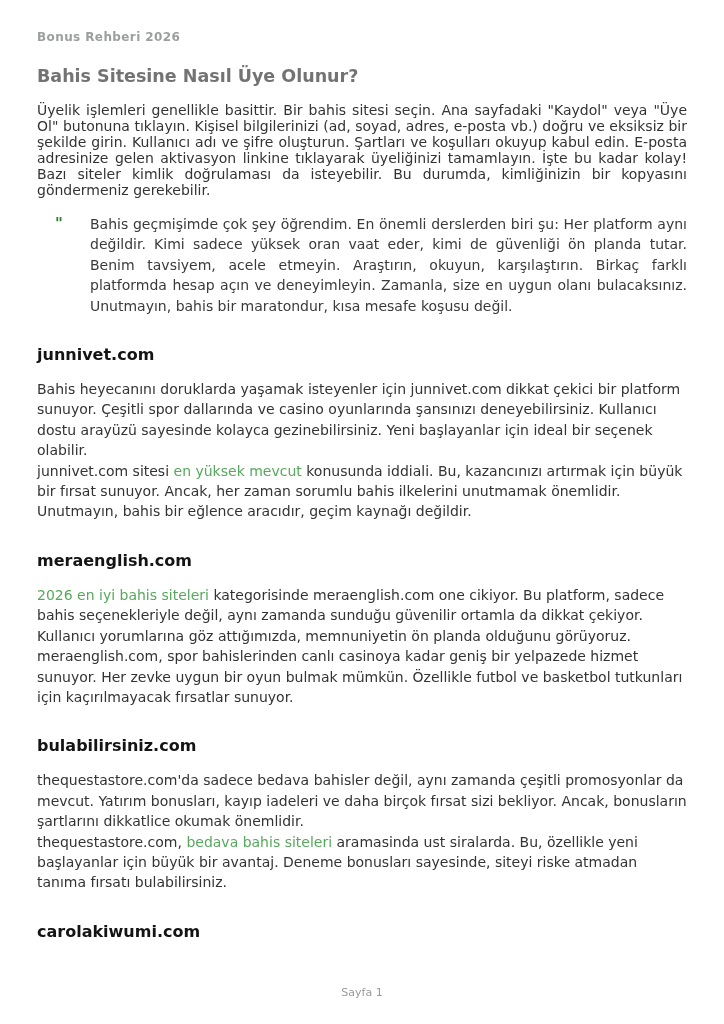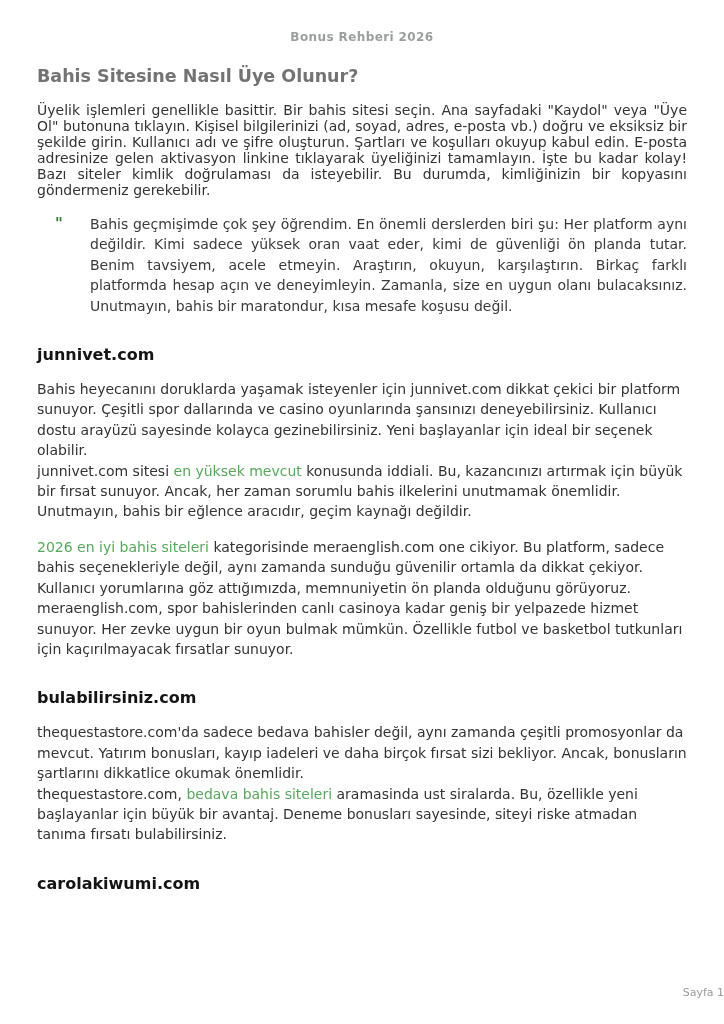--- a/index.html
+++ b/index.html
@@ -9,21 +9,21 @@
     font-family:"DejaVu Sans", "Liberation Sans", sans-serif;
     color:#333333;
     position:relative;
     overflow:hidden;
   }
   .page { padding:0 37px; }
 
   .brand {
     display:block;
     padding-top:30px;
-    text-align:center;
+    text-align:left;
     font-size:12px;
     font-weight:bold;
     letter-spacing:0.4px;
     color:#9a9f9e;
   }
 
   h1.doc-title {
     margin:22px 0 0 0;
     font-size:17.5px;
     font-weight:bold;
@@ -72,21 +72,21 @@
   }
 
   .site-par { margin:15px 0 0 0; font-size:14px; line-height:20.4px; }
   .site-par + .site-par { margin-top:0; }
   a.green-link { color:#57a85c; text-decoration:none; cursor:pointer; }
 
   .page-footer {
     position:absolute;
     left:0; right:0;
     bottom:25px;
-    text-align:right;
+    text-align:center;
     font-size:11px;
     color:#9a9a9a;
   }
 </style>
 </head>
 <body>
 
 <div class="page">
 
   <span class="brand">Bonus Rehberi 2026</span>
@@ -103,20 +103,21 @@
     </div>
   </div>
 
   <section>
     <h2 class="sec-heading site-heading">junnivet.com</h2>
     <p class="site-par"><span>Bahis heyecanını doruklarda yaşamak isteyenler için junnivet.com dikkat çekici bir platform sunuyor. Çeşitli spor dallarında ve casino oyunlarında şansınızı deneyebilirsiniz. Kullanıcı dostu arayüzü sayesinde kolayca gezinebilirsiniz. Yeni başlayanlar için ideal bir seçenek olabilir.</span></p>
     <p class="site-par"><span>junnivet.com sitesi </span><a class="green-link">en yüksek mevcut</a><span> konusunda iddiali. Bu, kazancınızı artırmak için büyük bir fırsat sunuyor. Ancak, her zaman sorumlu bahis ilkelerini unutmamak önemlidir. Unutmayın, bahis bir eğlence aracıdır, geçim kaynağı değildir.</span></p>
   </section>
 
   <section>
+    <h2 class="sec-heading site-heading">meraenglish.com</h2>
     <p class="site-par"><a class="green-link">2026 en iyi bahis siteleri</a><span> kategorisinde meraenglish.com one cikiyor. Bu platform, sadece bahis seçenekleriyle değil, aynı zamanda sunduğu güvenilir ortamla da dikkat çekiyor. Kullanıcı yorumlarına göz attığımızda, memnuniyetin ön planda olduğunu görüyoruz.</span></p>
     <p class="site-par"><span>meraenglish.com, spor bahislerinden canlı casinoya kadar geniş bir yelpazede hizmet sunuyor. Her zevke uygun bir oyun bulmak mümkün. Özellikle futbol ve basketbol tutkunları için kaçırılmayacak fırsatlar sunuyor.</span></p>
   </section>
 
   <section>
     <h2 class="sec-heading site-heading">bulabilirsiniz.com</h2>
     <p class="site-par"><span>thequestastore.com'da sadece bedava bahisler değil, aynı zamanda çeşitli promosyonlar da mevcut. Yatırım bonusları, kayıp iadeleri ve daha birçok fırsat sizi bekliyor. Ancak, bonusların şartlarını dikkatlice okumak önemlidir.</span></p>
     <p class="site-par"><span>thequestastore.com, </span><a class="green-link">bedava bahis siteleri</a><span> aramasinda ust siralarda. Bu, özellikle yeni başlayanlar için büyük bir avantaj. Deneme bonusları sayesinde, siteyi riske atmadan tanıma fırsatı bulabilirsiniz.</span></p>
   </section>
 

